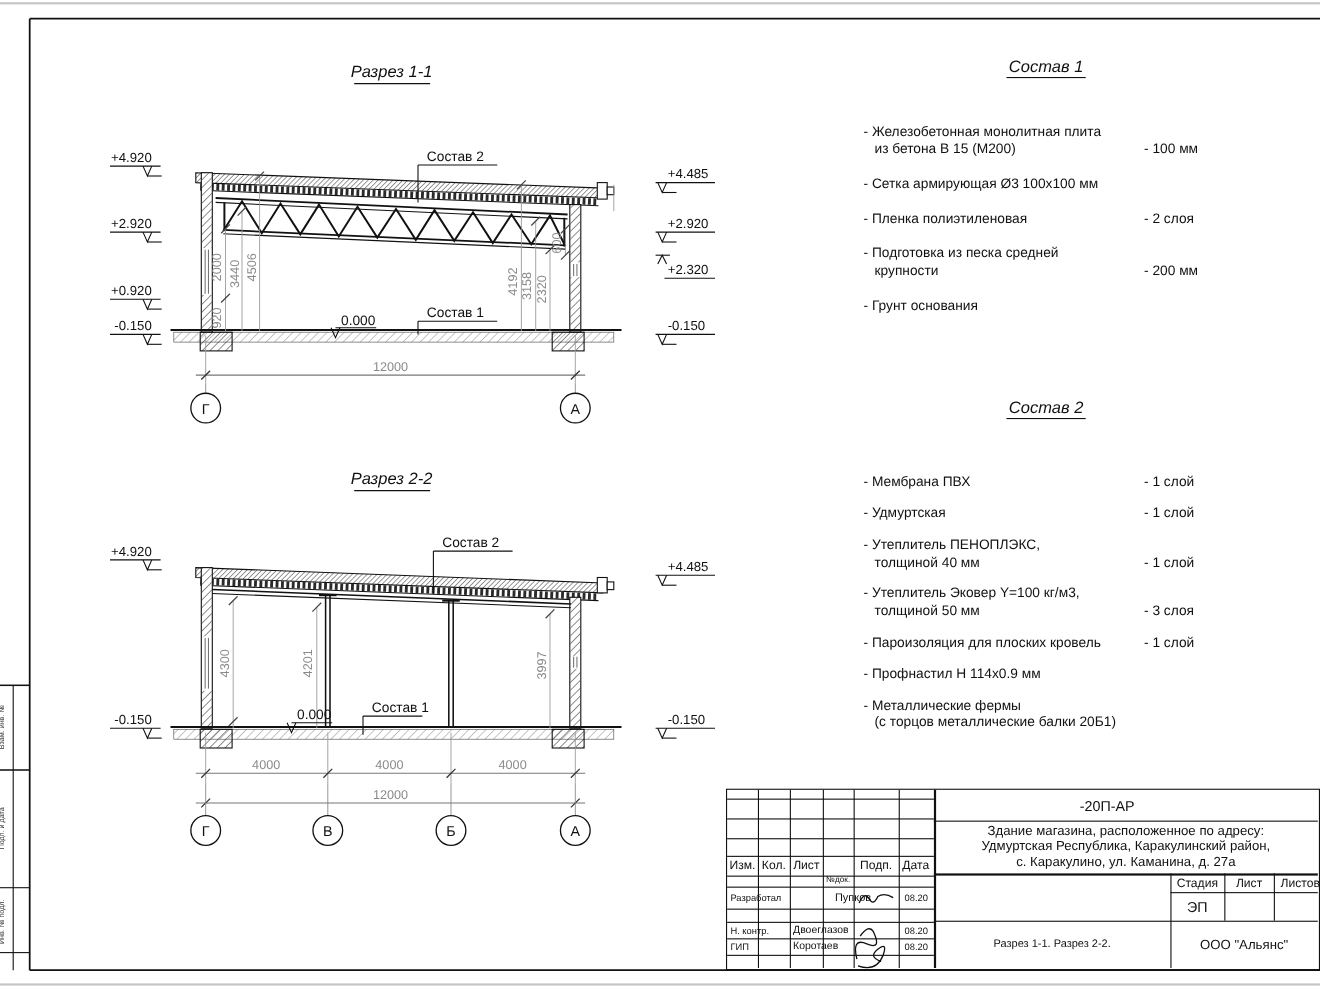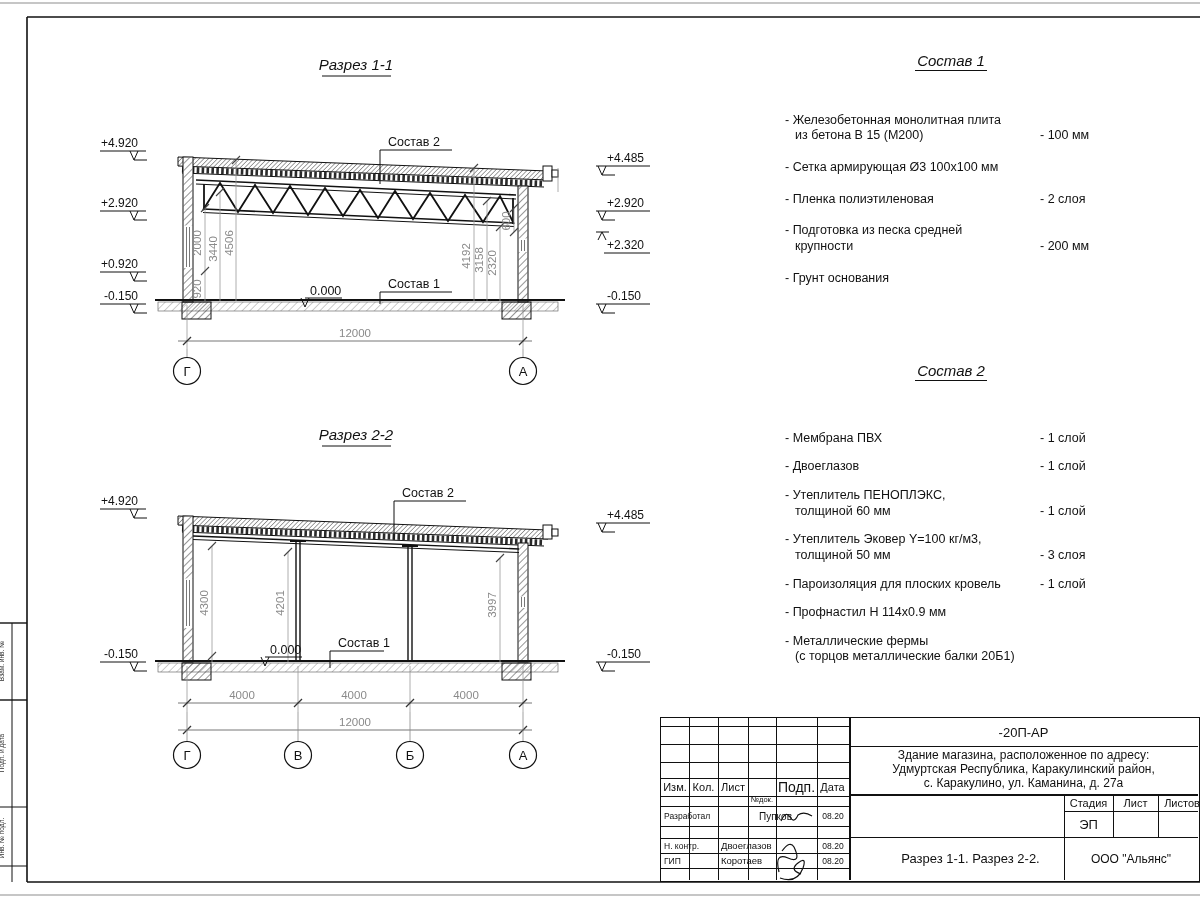--- a/index.html
+++ b/index.html
@@ -342,26 +342,26 @@
 <div class="listblock" style="top:362px;">
   <div class="list-title" style="margin-bottom:50px;">
     <span>Состав 2</span>
   </div>
   <div class="items" style="gap:13px;">
     <div class="itemrow">
       <div class="iname">- Мембрана ПВХ</div>
       <div class="ival">- 1 слой</div>
     </div>
     <div class="itemrow">
-      <div class="iname">- Двоеглазов</div>
+      <div class="iname">- Удмуртская</div>
       <div class="ival">- 1 слой</div>
     </div>
     <div class="itemrow">
       <div class="iname">- Утеплитель ПЕНОПЛЭКС,
-толщиной 60 мм</div>
+толщиной 40 мм</div>
       <div class="ival">- 1 слой</div>
     </div>
     <div class="itemrow">
       <div class="iname">- Утеплитель Эковер Y=100 кг/м3,
 толщиной 50 мм</div>
       <div class="ival">- 3 слоя</div>
     </div>
     <div class="itemrow">
       <div class="iname">- Пароизоляция для плоских кровель</div>
       <div class="ival">- 1 слой</div>
@@ -402,21 +402,21 @@
   <div class="hl" style="left:403px;top:93px;width:134px;height:1px;"></div>
   <div class="hl" style="left:188px;top:119px;width:349px;height:1px;"></div>
   <div class="vl" style="left:403px;top:76px;width:1px;height:86px;"></div>
   <div class="vl" style="left:452px;top:76px;width:1px;height:43px;"></div>
   <div class="vl" style="left:497px;top:76px;width:1px;height:43px;"></div>
 
   <div class="tcell" style="left:0;top:60px;width:28px;height:18px;font-size:11px;">Изм.</div>
   <div class="tcell" style="left:28px;top:60px;width:29px;height:18px;font-size:11px;">Кол.</div>
   <div class="tcell" style="left:57px;top:60px;width:30px;height:18px;font-size:11px;">Лист</div>
   <div class="tcell" style="left:87px;top:60px;width:28px;height:18px;font-size:7.5px;margin-top:12px;">№док.</div>
-  <div class="tcell" style="left:115px;top:60px;width:41px;height:18px;font-size:14px;">Подп.</div>
+  <div class="tcell" style="left:115px;top:60px;width:41px;height:18px;font-size:11px;">Подп.</div>
   <div class="tcell" style="left:148px;top:60px;width:47px;height:18px;font-size:11px;">Дата</div>
 
   <div class="lcell" style="left:3px;top:88px;width:54px;height:20px;font-size:8.5px;">Разработал</div>
   <div class="lcell" style="left:60px;top:88px;width:55px;height:20px;font-size:10px;padding-left:38px;">Пупков</div>
   <div class="tcell" style="left:156px;top:88px;width:32px;height:20px;font-size:8.5px;">08.20</div>
 
   <div class="lcell" style="left:3px;top:120px;width:54px;height:15px;font-size:8.5px;">Н. контр.</div>
   <div class="lcell" style="left:60px;top:120px;width:55px;height:15px;font-size:9.5px;">Двоеглазов</div>
   <div class="tcell" style="left:156px;top:120px;width:32px;height:15px;font-size:8.5px;">08.20</div>
 
@@ -424,23 +424,23 @@
   <div class="lcell" style="left:60px;top:135px;width:55px;height:15px;font-size:9.5px;">Коротаев</div>
   <div class="tcell" style="left:156px;top:135px;width:32px;height:15px;font-size:8.5px;">08.20</div>
 
   <svg style="position:absolute;left:116px;top:89px;" width="40" height="19">
     <path d="M4 14 Q9 3 13 10 T21 8 Q27 4 35 9" fill="none" stroke="#111" stroke-width="1.2"></path>
   </svg>
   <svg style="position:absolute;left:110px;top:118px;" width="46" height="46">
     <path d="M8 36 Q3 16 17 22 Q31 28 23 11 Q19 4 11 15 M9 42 Q26 48 32 32 Q36 20 27 27 Q18 34 30 38" fill="none" stroke="#111" stroke-width="1.2"></path>
   </svg>
 
-  <div class="tcell" style="left:188px;top:0;width:349px;height:28px;font-size:13px;">-20П-АР</div>
+  <div class="tcell" style="left:171px;top:0;width:349px;height:28px;font-size:13px;">-20П-АР</div>
   <div class="tcell" style="left:188px;top:30px;width:349px;height:14px;font-size:12px;">Здание магазина, расположенное по адресу:</div>
   <div class="tcell" style="left:188px;top:44px;width:349px;height:14px;font-size:12px;">Удмуртская Республика, Каракулинский район,</div>
   <div class="tcell" style="left:188px;top:58px;width:349px;height:14px;font-size:12px;">с. Каракулино, ул. Каманина, д. 27а</div>
   <div class="tcell" style="left:403px;top:77px;width:49px;height:16px;font-size:11px;">Стадия</div>
   <div class="tcell" style="left:452px;top:77px;width:45px;height:16px;font-size:11px;">Лист</div>
   <div class="tcell" style="left:497px;top:77px;width:48px;height:16px;font-size:11px;">Листов</div>
   <div class="tcell" style="left:403px;top:93px;width:49px;height:26px;font-size:13px;">ЭП</div>
-  <div class="tcell" style="left:188px;top:119px;width:215px;height:43px;font-size:13px;padding-left:14px;">Разрез 1-1. Разрез 2-2.</div>
+  <div class="tcell" style="left:188px;top:119px;width:215px;height:43px;font-size:10px;">Разрез 1-1. Разрез 2-2.</div>
   <div class="tcell" style="left:403px;top:119px;width:134px;height:43px;font-size:12px;">ООО "Альянс"</div>
 </div>
 
 </body></html>

